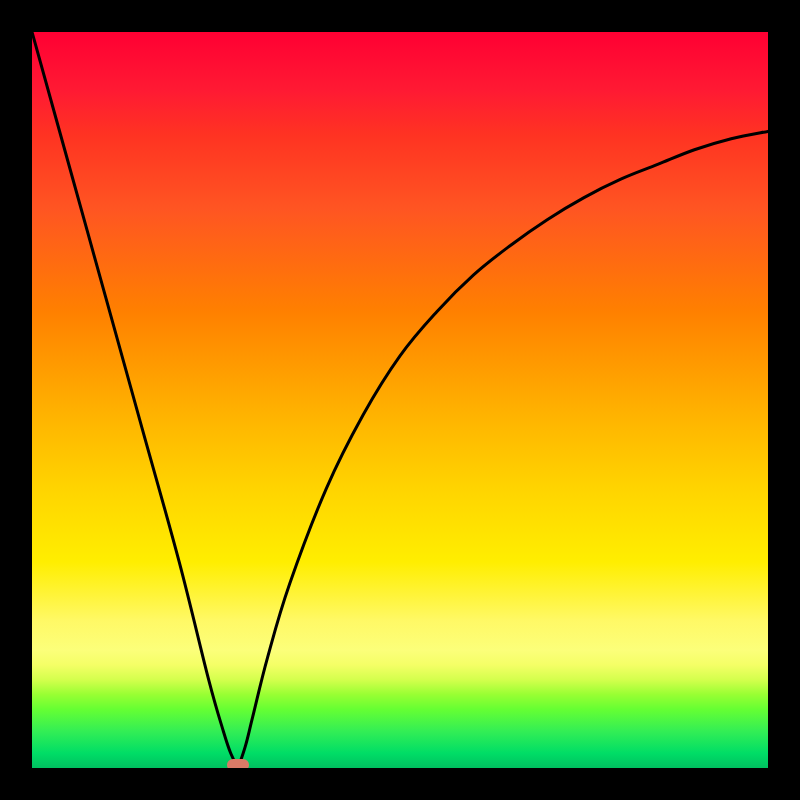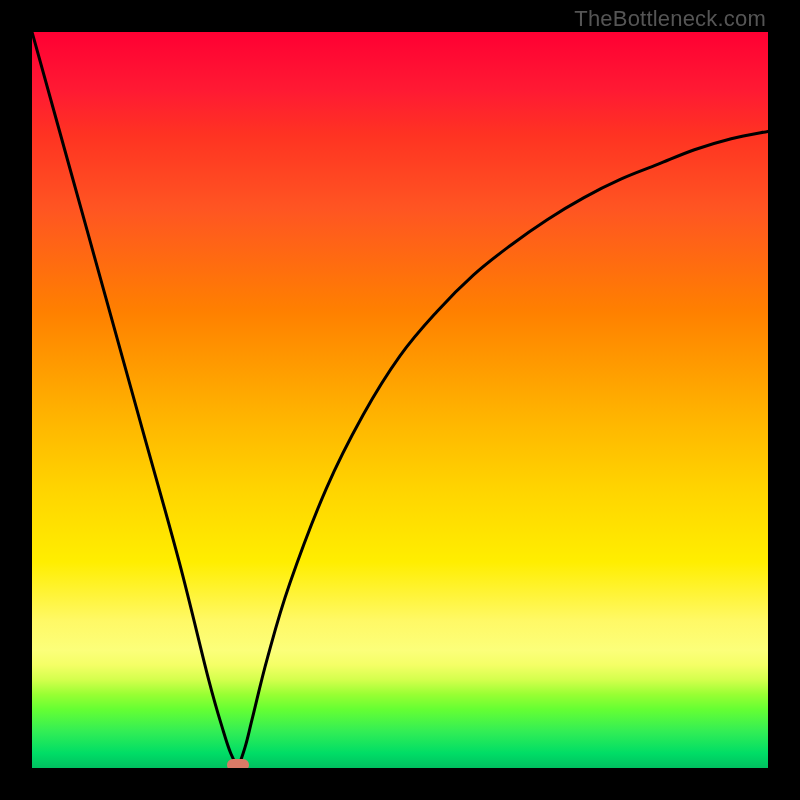--- a/index.html
+++ b/index.html
@@ -82,14 +82,13 @@
     <div class="gradient"></div>
 
     <svg class="curve" viewBox="0 0 736 736" preserveAspectRatio="none">
       <path id="curve-left" fill="none" stroke="#000" stroke-width="3" stroke-linecap="round" stroke-linejoin="round" d="M 0 0 C 6.6240000000000006 23.846400000000003, 23.552000000000003 84.78720000000003, 36.800000000000004 132.48000000000002 C 50.048 180.1728, 60.35200000000001 217.2672, 73.60000000000001 264.96 C 86.84800000000001 312.65279999999996, 97.15199999999999 349.7472, 110.39999999999999 397.44 C 123.648 445.1328, 135.2768 484.87679999999995, 147.20000000000002 529.92 C 159.12320000000003 574.9631999999999, 168.69119999999998 617.2096, 176.64 647.6800000000001 C 184.5888 678.1504000000001, 187.3856 685.9520000000001, 191.36 699.2 C 195.33440000000002 712.448, 196.07040000000003 714.656, 198.72000000000003 721.28 C 201.36960000000002 727.904, 204.7552 733.3504, 206.08 736"></path>
       <path id="curve-right" fill="none" stroke="#000" stroke-width="3" stroke-linecap="round" stroke-linejoin="round" d="M 206.08 736 C 207.40480000000002 732.0255999999999, 210.7904 723.1936, 213.44 713.92 C 216.0896 704.6464, 216.82559999999998 700.3776, 220.79999999999998 684.48 C 224.77439999999999 668.5824, 228.89600000000002 649.4464, 235.52 625.6 C 242.144 601.7536, 247.00159999999997 582.4704, 257.59999999999997 552 C 268.1984 521.5296, 281.15200000000004 486.7904, 294.40000000000003 456.32 C 307.648 425.8496, 317.952 406.56640000000004, 331.2 382.72 C 344.448 358.8736, 354.752 342.3872, 368 323.84 C 381.248 305.29279999999994, 391.552 294.2528, 404.8 279.68 C 418.048 265.10720000000003, 428.352 254.80319999999998, 441.59999999999997 242.88 C 454.84799999999996 230.95680000000002, 465.15200000000004 223.37600000000006, 478.40000000000003 213.44000000000005 C 491.648 203.50400000000005, 501.95199999999994 196.29119999999995, 515.1999999999999 187.67999999999995 C 528.448 179.06879999999995, 538.752 172.88640000000004, 552 165.60000000000002 C 565.248 158.3136, 575.552 153.16159999999994, 588.8000000000001 147.19999999999993 C 602.0480000000001 141.23839999999993, 612.3520000000001 137.7792, 625.6 132.48000000000002 C 638.848 127.18080000000003, 649.152 122.39679999999998, 662.4 117.75999999999999 C 675.6479999999999 113.1232, 685.9519999999999 110.03200000000002, 699.1999999999999 106.72000000000003 C 712.448 103.40800000000003, 729.376 100.68480000000001, 736 99.36000000000001"></path>
     </svg>
 
     <div class="marker" id="min-marker" style="left: 206.08px; top: 733px;"></div>
   </div>
 
-  <div class="watermark">TheBottleneck.com</div>
 </div>
 
 </body></html>

